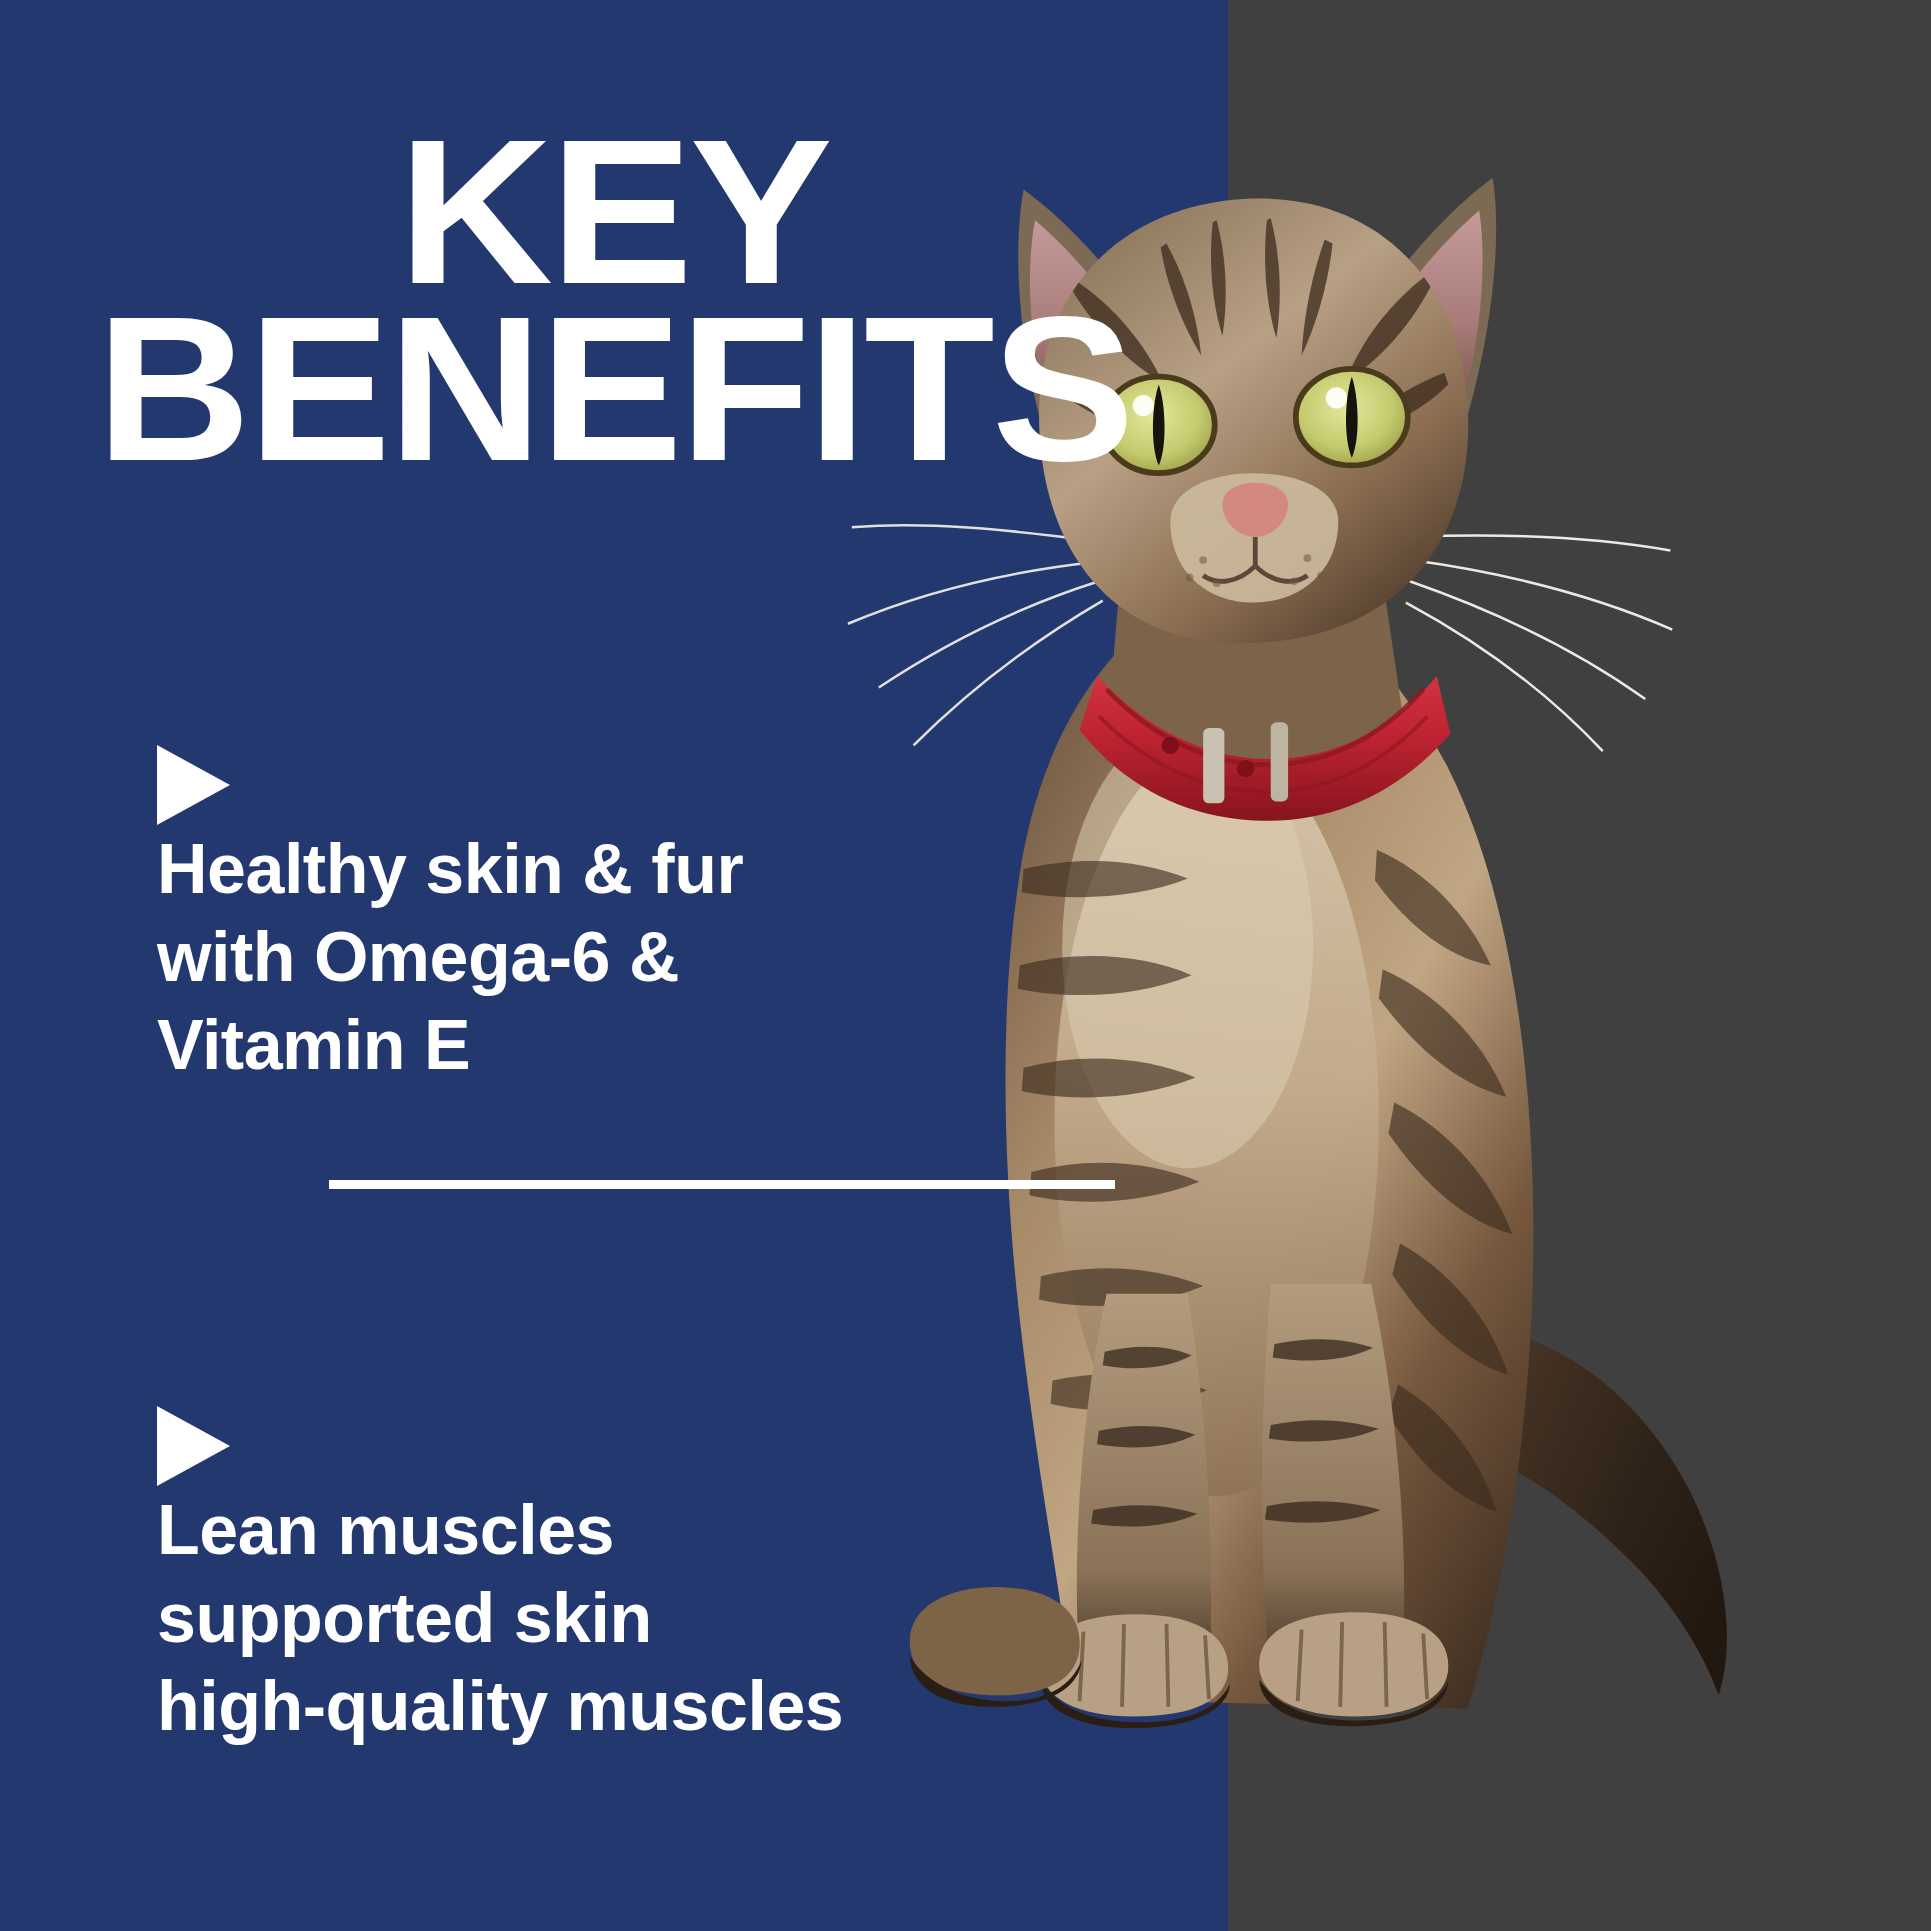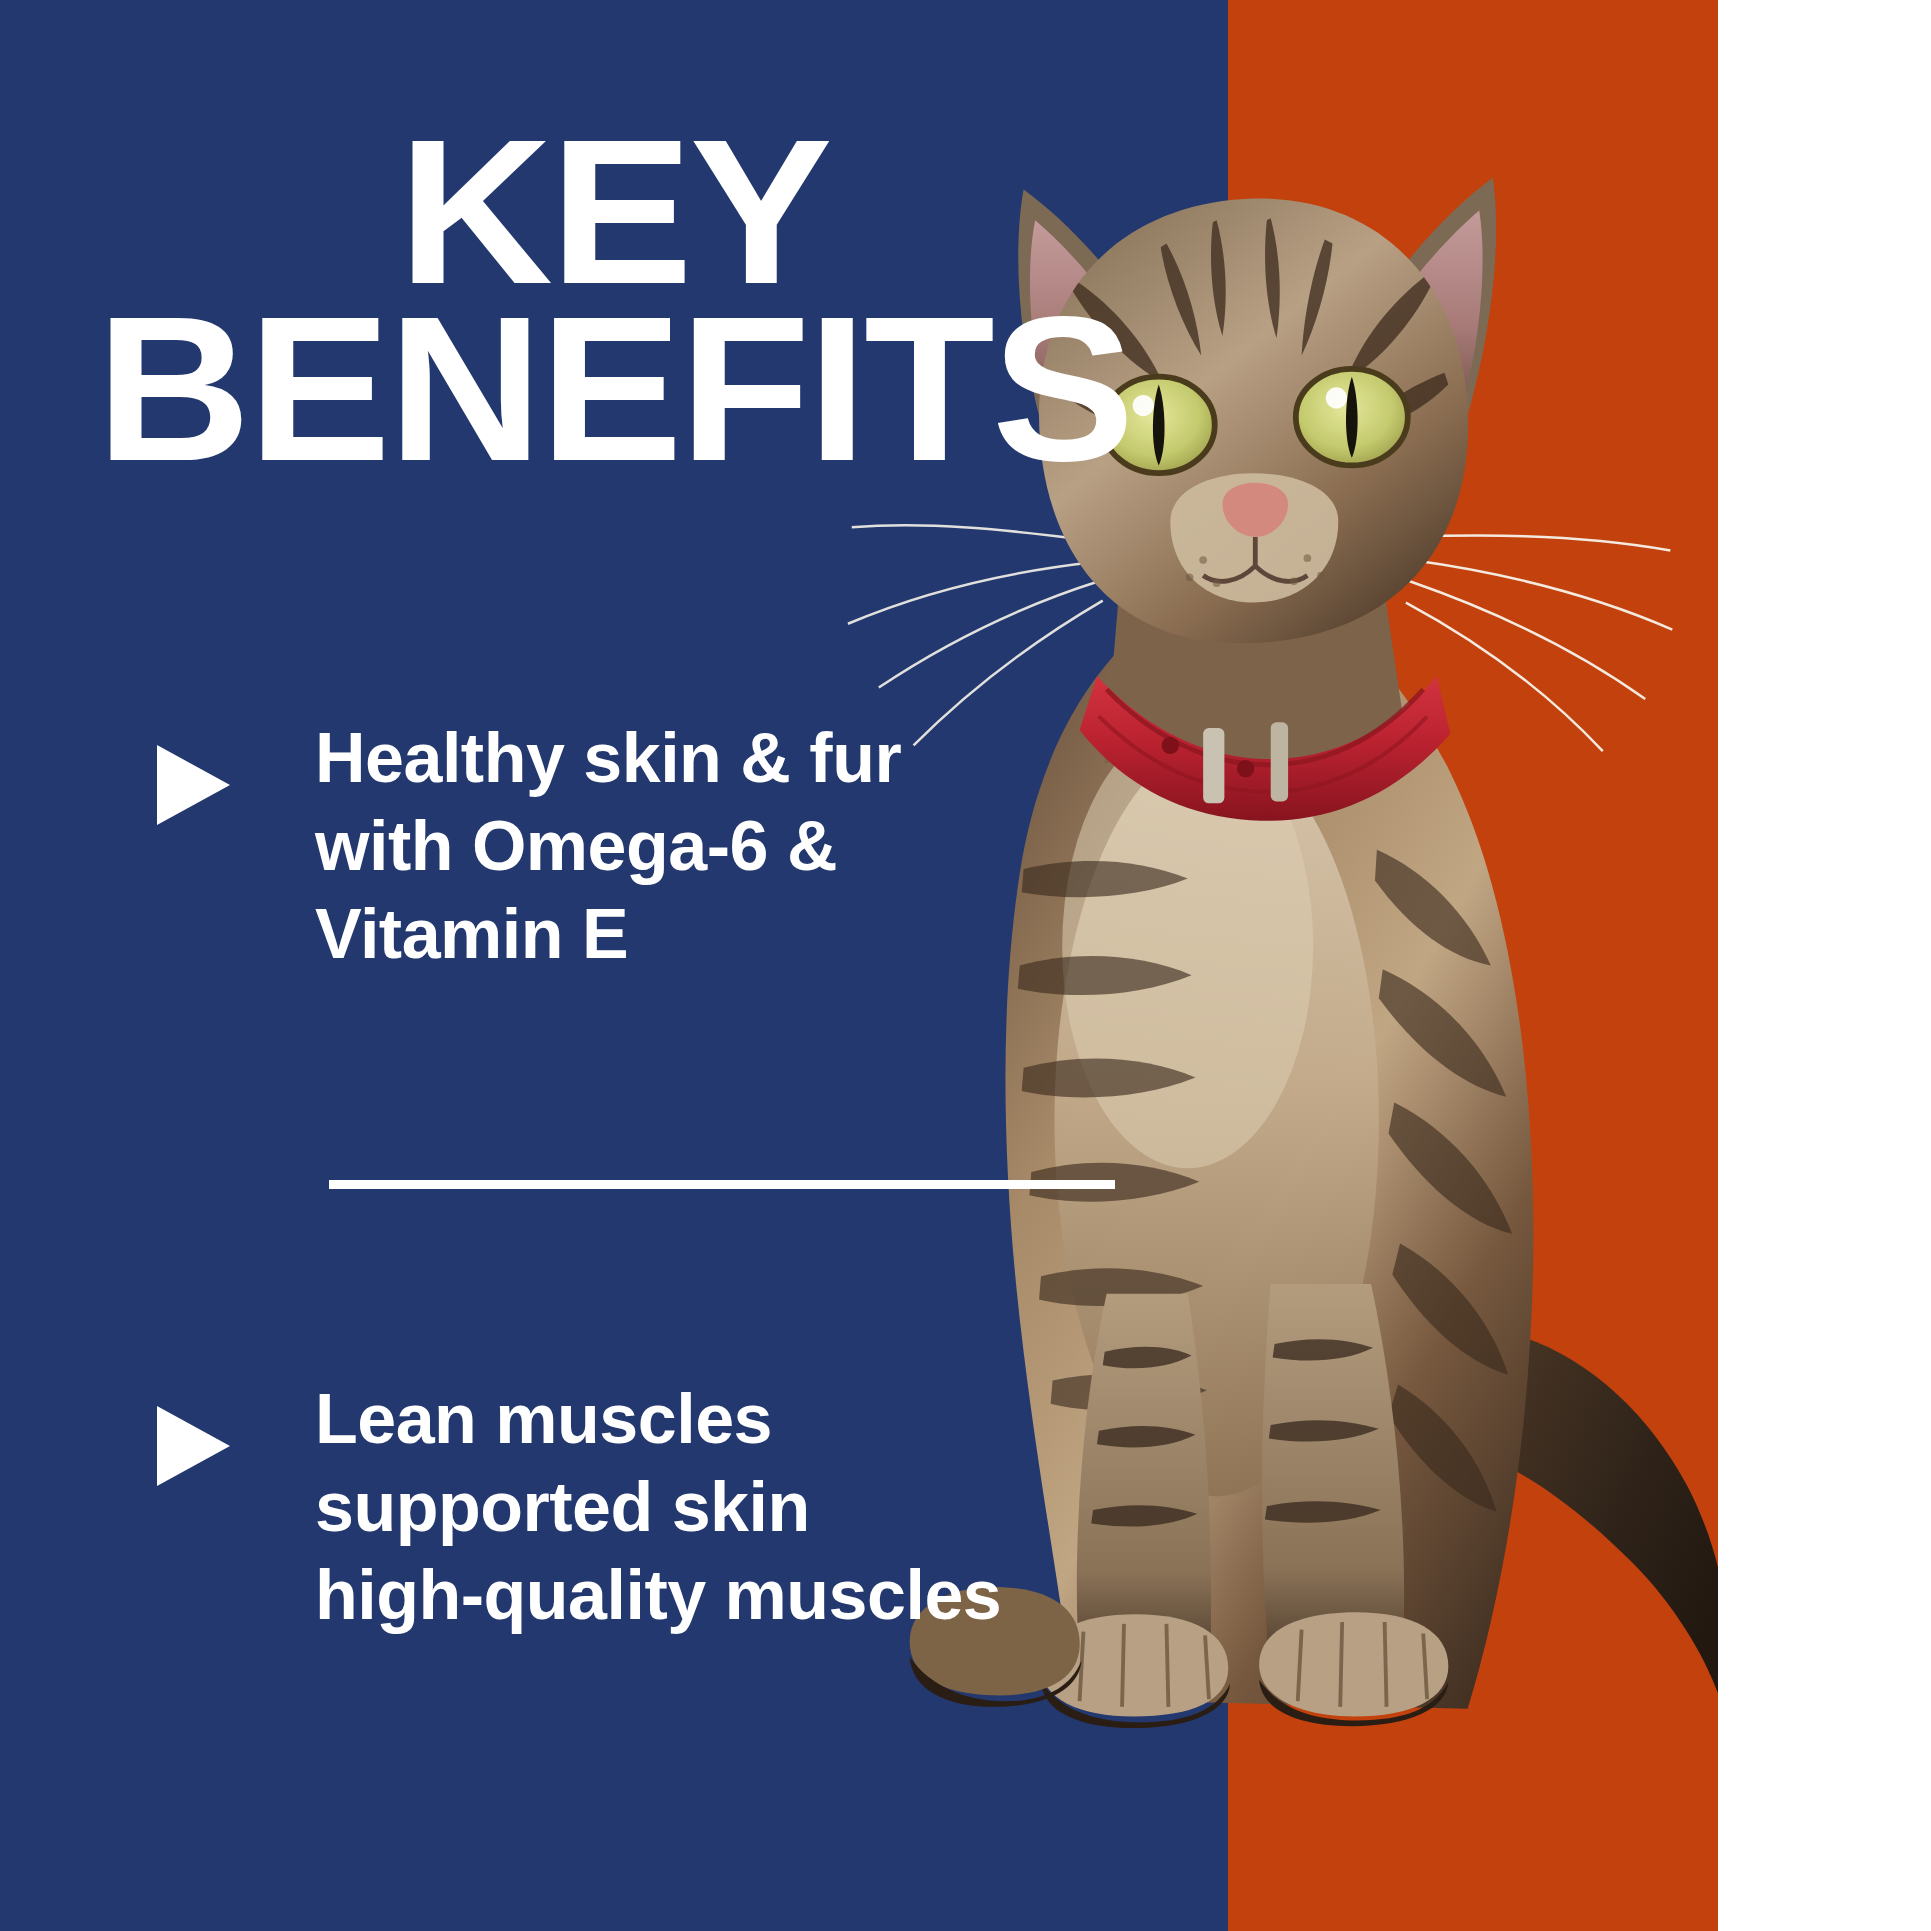--- a/index.html
+++ b/index.html
@@ -7,23 +7,23 @@
     padding: 0;
     background: #ffffff;
   }
   body {
     font-family: "Liberation Sans", sans-serif;
     -webkit-font-smoothing: antialiased;
   }
 
   #poster {
     position: relative;
-    width: 1718px;
+    width: 1931px;
     height: 1931px;
-    background: #c2410c;
+    background: #404040;
     overflow: hidden;
   }
 
   
   #blue-panel {
     position: absolute;
     left: 0;
     top: 0;
     width: 1228px;
     height: 1931px;
@@ -58,20 +58,21 @@
     top: 714px;
     width: 1228px;
     z-index: 4;
   }
 
   .benefit-row {
     display: flex;
     align-items: flex-start;
     padding-left: 157px;
     padding-right: 58px;
+    flex-direction: column;
   }
 
   .bullet-marker {
     flex: 0 0 auto;
     width: 0;
     height: 0;
     margin-top: 31px;
     margin-right: 85px;
     border-top: 40px solid transparent;
     border-bottom: 40px solid transparent;

